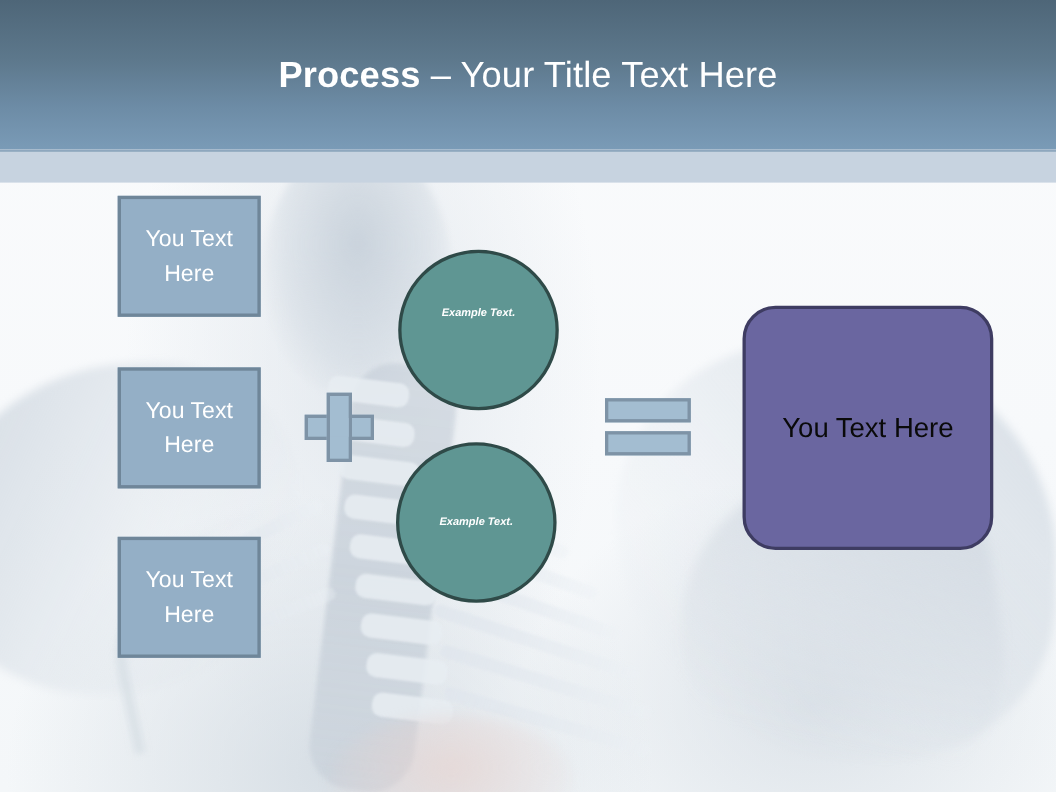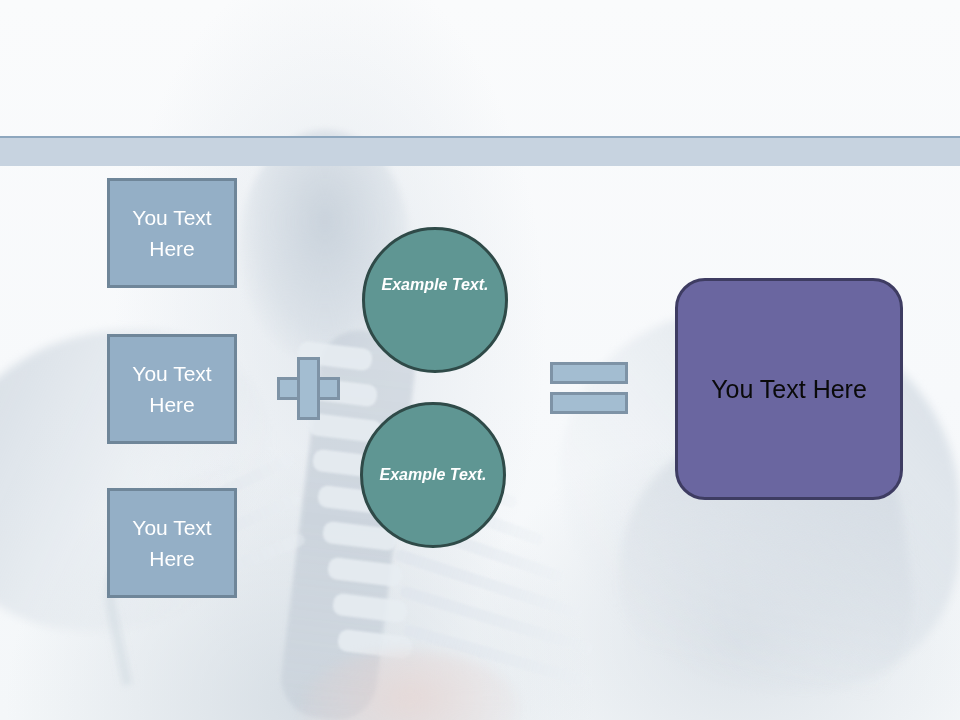--- a/index.html
+++ b/index.html
@@ -194,21 +194,21 @@
     width: 146px; height: 146px;
     border-radius: 50%;
     background: #5f9693;
     border: 3px solid #2f4a48;
     box-sizing: border-box;
     display: flex;
     flex-direction: column;
     align-items: center;
     text-align: center;
     color: #ffffff;
-    font-size: 16px;
+    font-size: 10px;
     font-weight: bold;
     font-style: italic;
     line-height: 22px;
     z-index: 10;
   }
   #circle1 { left: 362px; top: 227px; justify-content: flex-start; padding-top: 44px; }
   #circle2 { left: 360px; top: 402px; justify-content: center; }
 
   .equals {
     position: absolute;
@@ -271,20 +271,25 @@
     <div class="rib" style="left:384px;top:542px;width:185px;transform:rotate(19deg);"></div>
     <div class="rib" style="left:390px;top:578px;width:195px;transform:rotate(18deg);"></div>
     <div class="rib" style="left:396px;top:614px;width:200px;transform:rotate(17deg);"></div>
     <div class="rib" style="left:400px;top:650px;width:195px;transform:rotate(16deg);"></div>
     <div class="rib" style="left:170px;top:480px;width:130px;transform:rotate(-26deg);"></div>
     <div class="rib" style="left:165px;top:520px;width:140px;transform:rotate(-24deg);"></div>
     <div class="rib" style="left:160px;top:560px;width:150px;transform:rotate(-22deg);"></div>
     <div class="bg-hip"></div>
   </div>
 
+  <div class="header">
+    <div class="header-title">
+      <span class="t-bold">Process</span><span class="t-rest"> – Your Title Text Here</span>
+    </div>
+  </div>
   <div class="header-band-line"></div>
   <div class="header-band"></div>
 
   <div class="text-box" id="box1">
     <span>You Text Here</span>
   </div>
   <div class="text-box" id="box2">
     <span>You Text Here</span>
   </div>
   <div class="text-box" id="box3">

